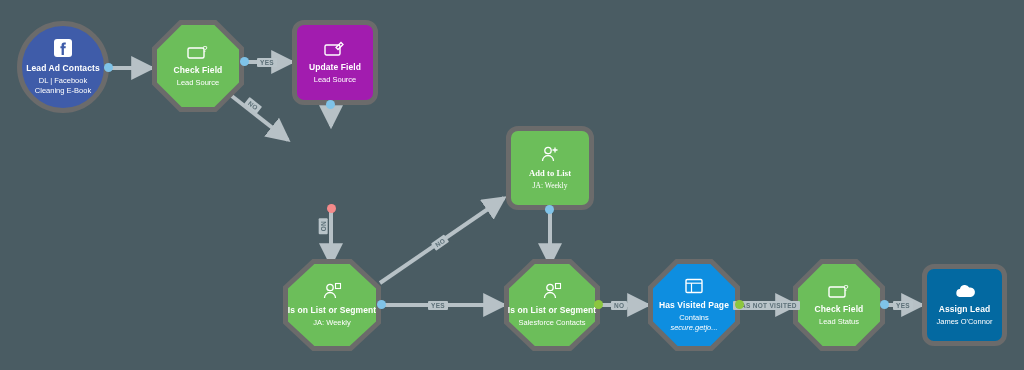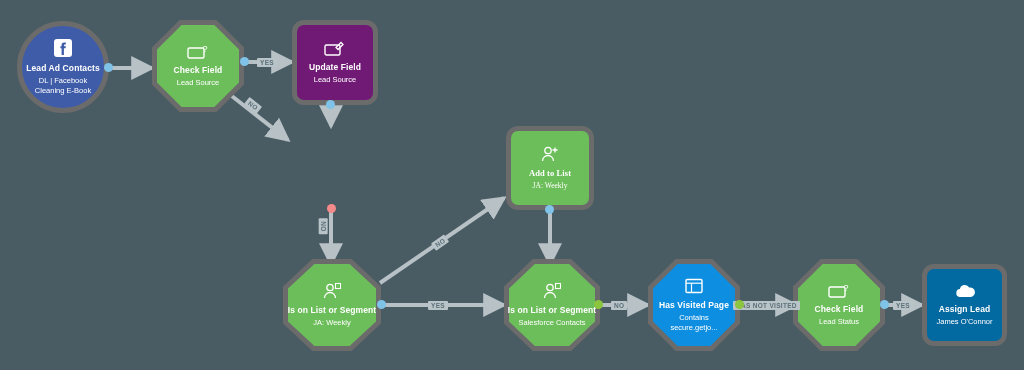--- a/index.html
+++ b/index.html
@@ -169,21 +169,21 @@
       </span>
       <div class="node-title">Check Field</div>
       <div class="node-sub">Lead Source</div>
     </div>
   </div>
   <div class="port" style="left:240px; top:57px;"></div>
 
   <div class="edge-label" style="left:257px; top:58px;">YES</div>
   <div class="edge-label" style="left:245px; top:101px; transform:rotate(38deg);">NO</div>
 
-  <div class="node rounded" style="left:292px; top:20px; width:86px; height:85px; background:#701a75;">
+  <div class="node rounded" style="left:292px; top:20px; width:86px; height:85px; background:#a21caf;">
     <div class="node-inner">
       <span class="node-icon">
         <svg width="22" height="16" viewBox="0 0 22 16">
             <rect x="1" y="4" width="15" height="10" rx="1.5" fill="none" stroke="#ffffff" stroke-width="1.4"></rect>
             <path d="M12 6.5 L17 1.5 L19 3.5 L14 8.5 z" fill="none" stroke="#ffffff" stroke-width="1.3"></path>
           </svg>
       </span>
       <div class="node-title">Update Field</div>
       <div class="node-sub">Lead Source</div>
     </div>
@@ -255,21 +255,21 @@
     <div class="node-inner">
       <span class="node-icon">
         <svg width="20" height="17" viewBox="0 0 20 17">
             <rect x="2" y="1.5" width="16" height="13" rx="1.2" fill="none" stroke="#ffffff" stroke-width="1.4"></rect>
             <path d="M2 5.2 H18" stroke="#ffffff" stroke-width="1.2"></path>
             <path d="M7.5 5.2 V14.5" stroke="#ffffff" stroke-width="1.2"></path>
           </svg>
       </span>
       <div class="node-title">Has Visited Page</div>
       <div class="node-sub">Contains</div>
-      <div class="node-sub" style="margin-top:0;">secure.getjo...</div>
+      <div class="node-sub" style="margin-top:0;font-style:italic;">secure.getjo...</div>
     </div>
   </div>
   <div class="port green" style="left:735px; top:300px;"></div>
 
   <div class="edge-label" style="left:733px; top:301px;">HAS NOT VISITED</div>
 
   <div class="node octagon" style="left:793px; top:259px; width:92px; height:92px;">
     <div class="oct-outer"></div>
     <div class="oct-inner" style="background:#6cbe5a;"></div>
     <div class="node-inner">

